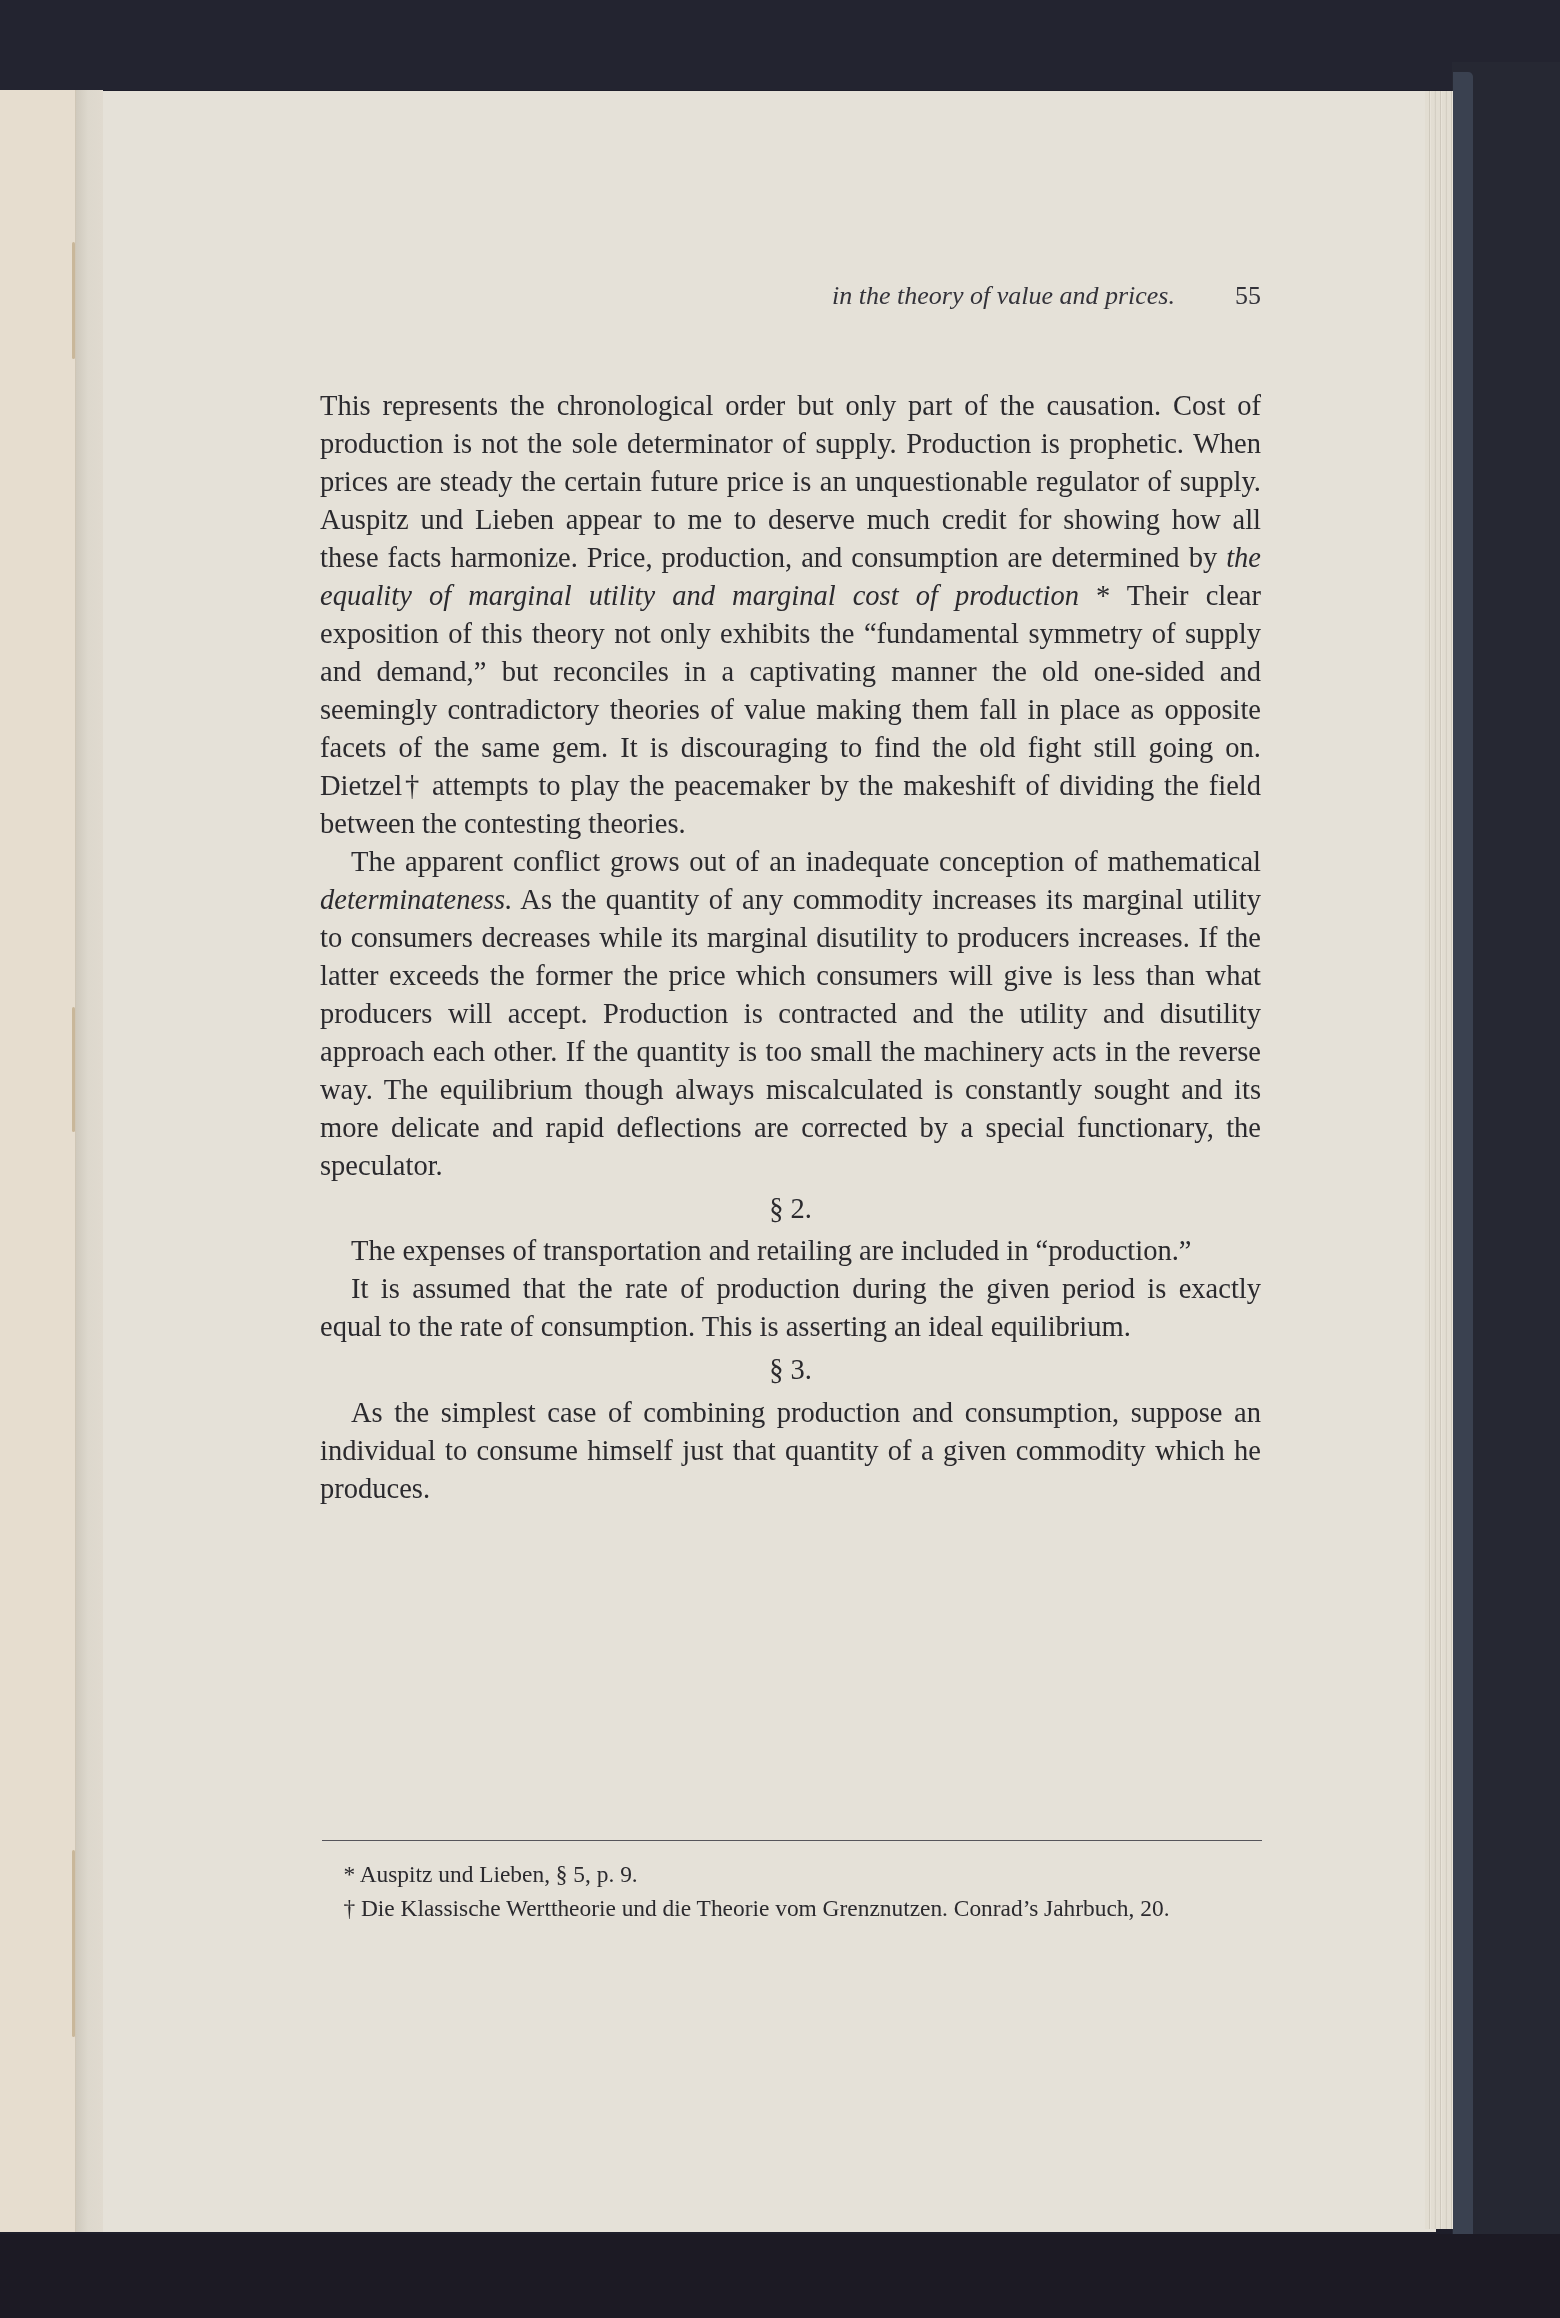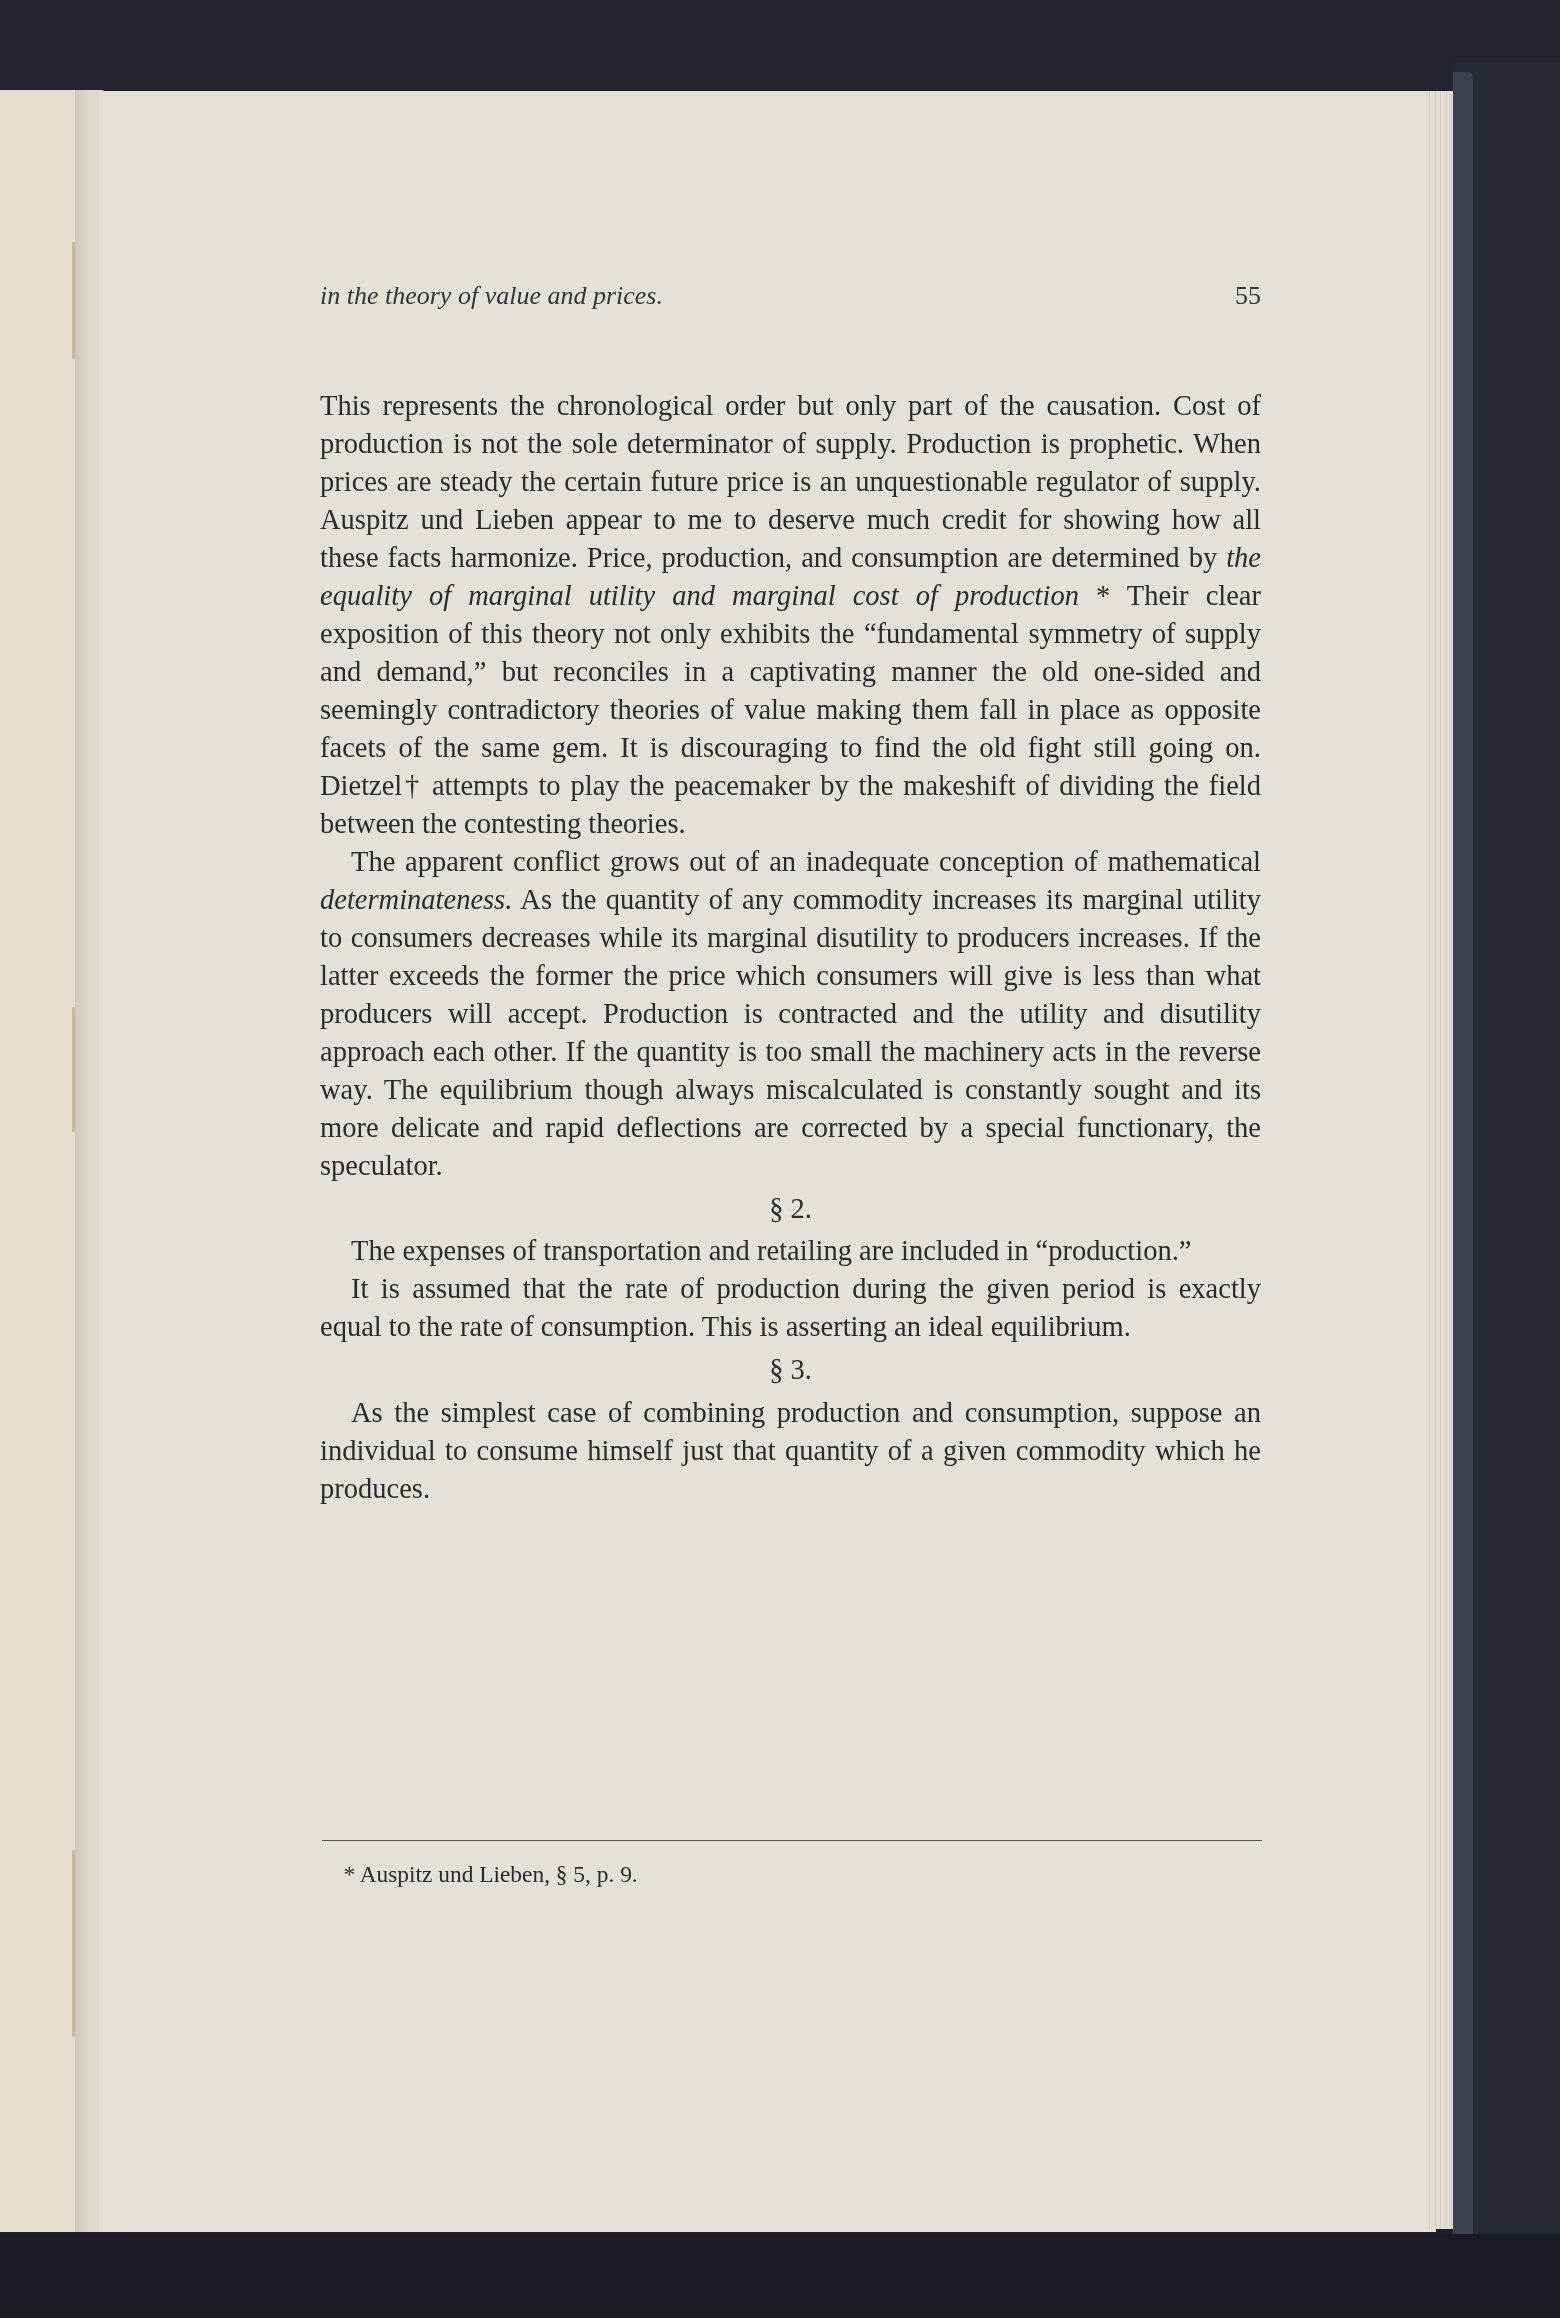--- a/index.html
+++ b/index.html
@@ -18,21 +18,21 @@
   }
   .left-page-mark { position: absolute; left: 72px; width: 3.1px; background: #c9b79a; border-radius: 1.6px; }
   .gutter { position: absolute; left: 76px; top: 90px; width: 26.5px; height: 2142px; background: linear-gradient(90deg, #cfc9bd, #ddd8cd 45%, #e0dacf); }
   .page {
     position: absolute; left: 103px; top: 91px; width: 1333px; height: 2141px;
     background: #e5e1d8;
   }
   .page-edges { position: absolute; left: 1425px; top: 91px; width: 28px; height: 2138px;
     background: repeating-linear-gradient(90deg, #e2ddd2 0px, #e2ddd2 3.9px, #c8c2b6 4.7px, #e8e3d9 5.5px); }
   .running-head { position: absolute; left: 320px; top: 281px; width: 941px; height: 39px; font-size: 26px; color: #34333a; }
-  .running-head .title { position: absolute; left: 0; right: 0; text-align: left; font-style: italic; padding-right: 86px; }
+  .running-head .title { position: absolute; left: 0; right: 0; text-align: right; font-style: italic; padding-right: 86px; }
   .running-head .num { position: absolute; right: 0; top: 0; }
   .body-text { position: absolute; left: 320px; top: 342px; width: 941px; color: #2b2a2e; font-size: 28.5px; line-height: 38px; text-align: justify; margin-top: 45px; }
   .body-text p { margin: 0; }
   .body-text p.indent { text-indent: 31px; }
   .body-text .sect { text-align: center; margin: 4.7px 0 4.7px 0; padding-right: 0; }
   .rule { position: absolute; left: 322px; top: 1840px; width: 940px; height: 0; border-top: 1.6px solid #55545a; }
   .footnotes { position: absolute; left: 320px; top: 1857px; width: 941px; font-size: 23.4px; line-height: 34px; color: #2b2a2e; text-align: justify; }
   .footnotes p { margin: 0; text-indent: 23.4px; }
   em { font-style: italic; }
 </style>
@@ -65,14 +65,15 @@
   <p class="indent">The expenses of transportation and retailing are included in “production.”</p>
   <p class="indent">It is assumed that the rate of production during the given period is exactly equal to the rate of consumption. This is asserting an ideal equilibrium.</p>
   <p class="sect">§ 3.</p>
   <p class="indent">As the simplest case of combining production and consumption, suppose an individual to consume himself just that quantity of a given commodity which he produces.</p>
 </div>
 
 <div class="rule"></div>
 
 <div class="footnotes">
   <p>* Auspitz und Lieben, § 5, p. 9.</p>
+  <p>† Die Klassische Werttheorie und die Theorie vom Grenznutzen. Conrad’s Jahrbuch, 20.</p>
 </div>
 
 
 </body></html>

